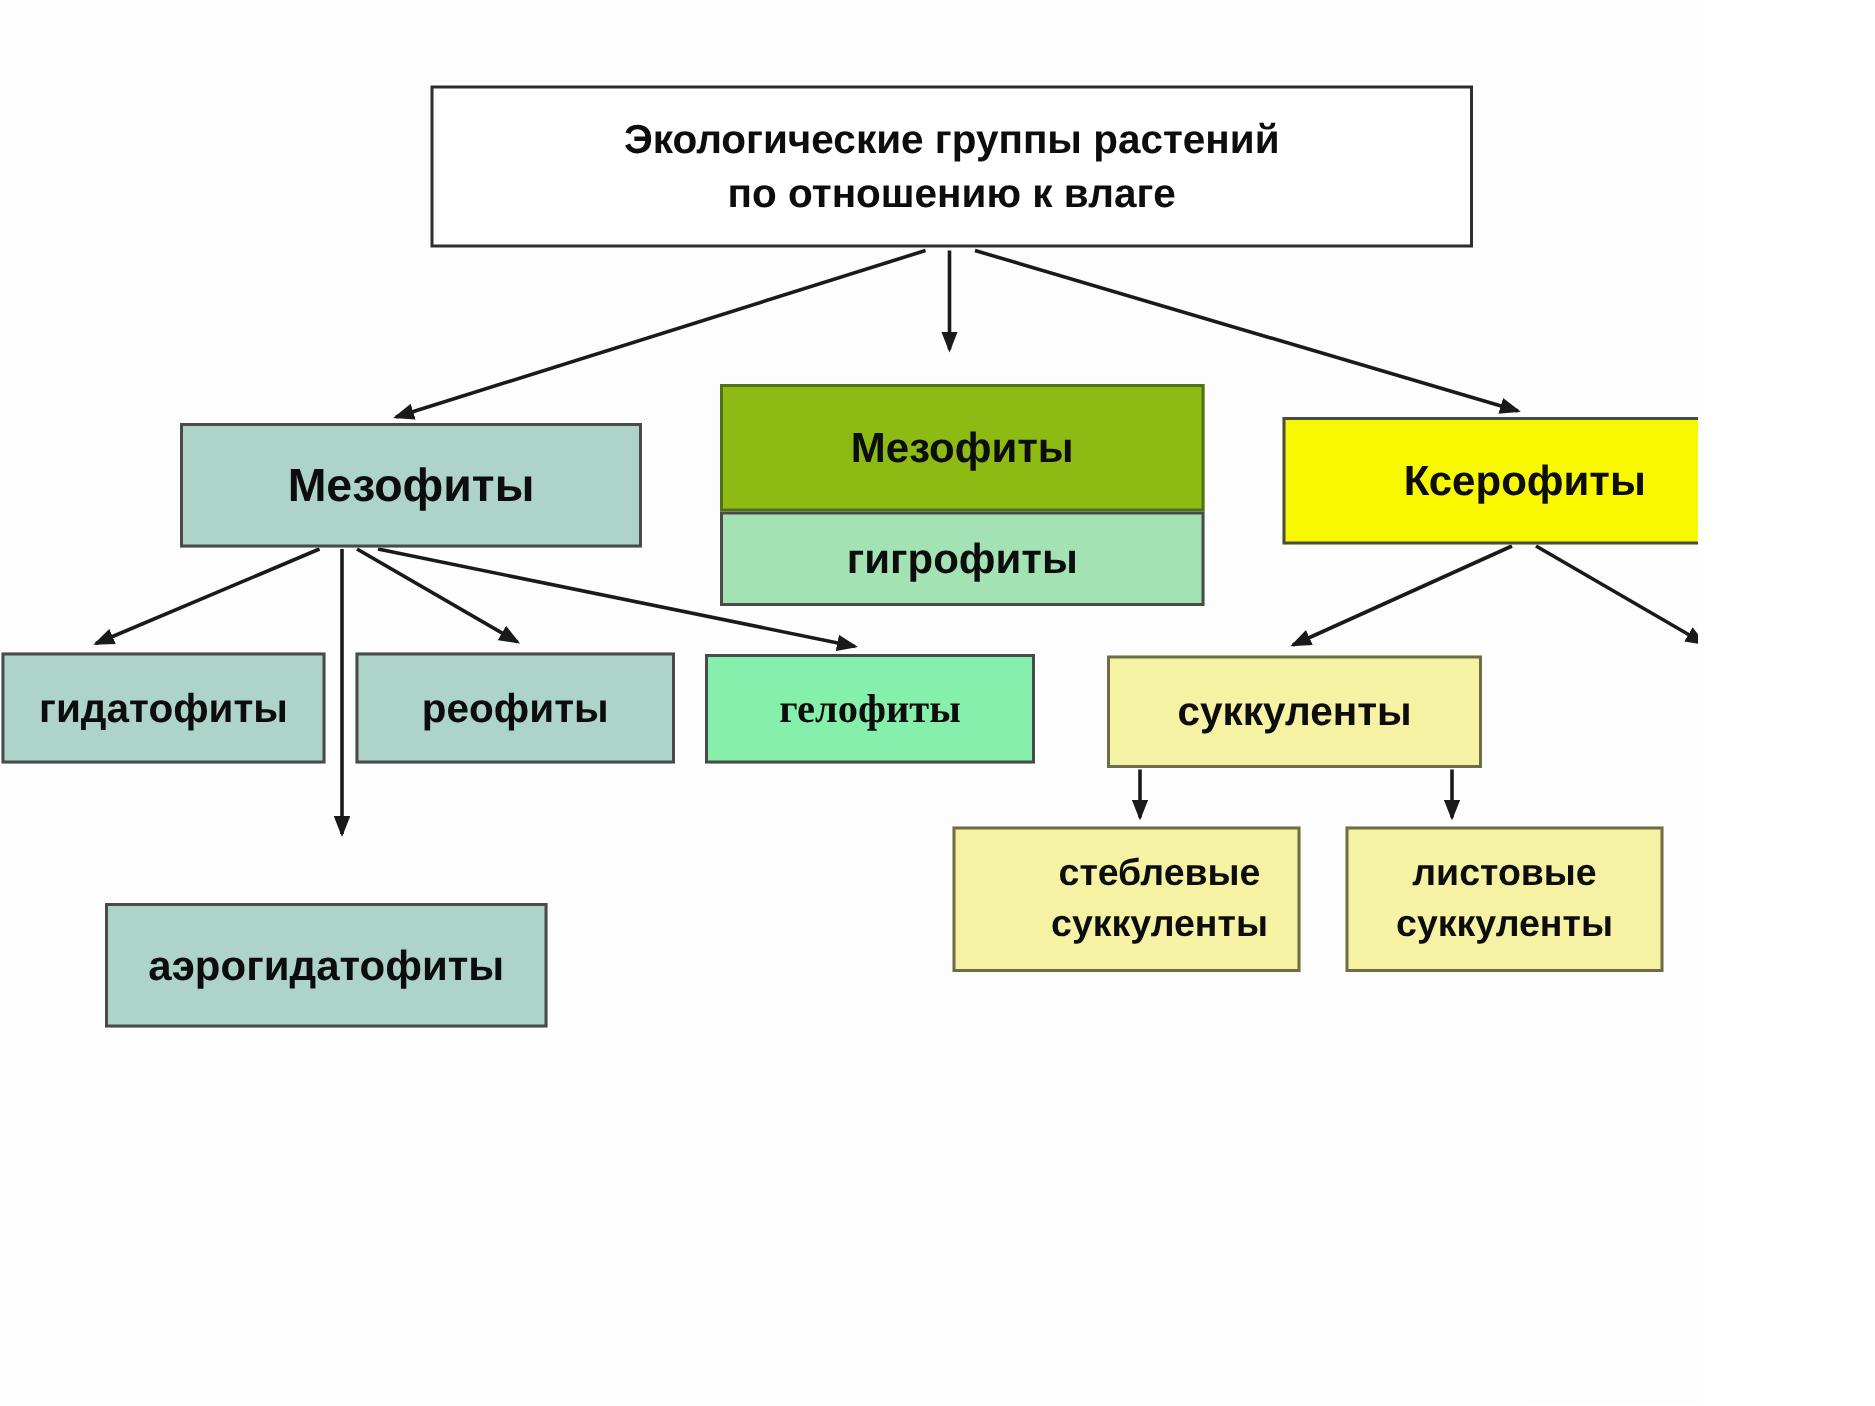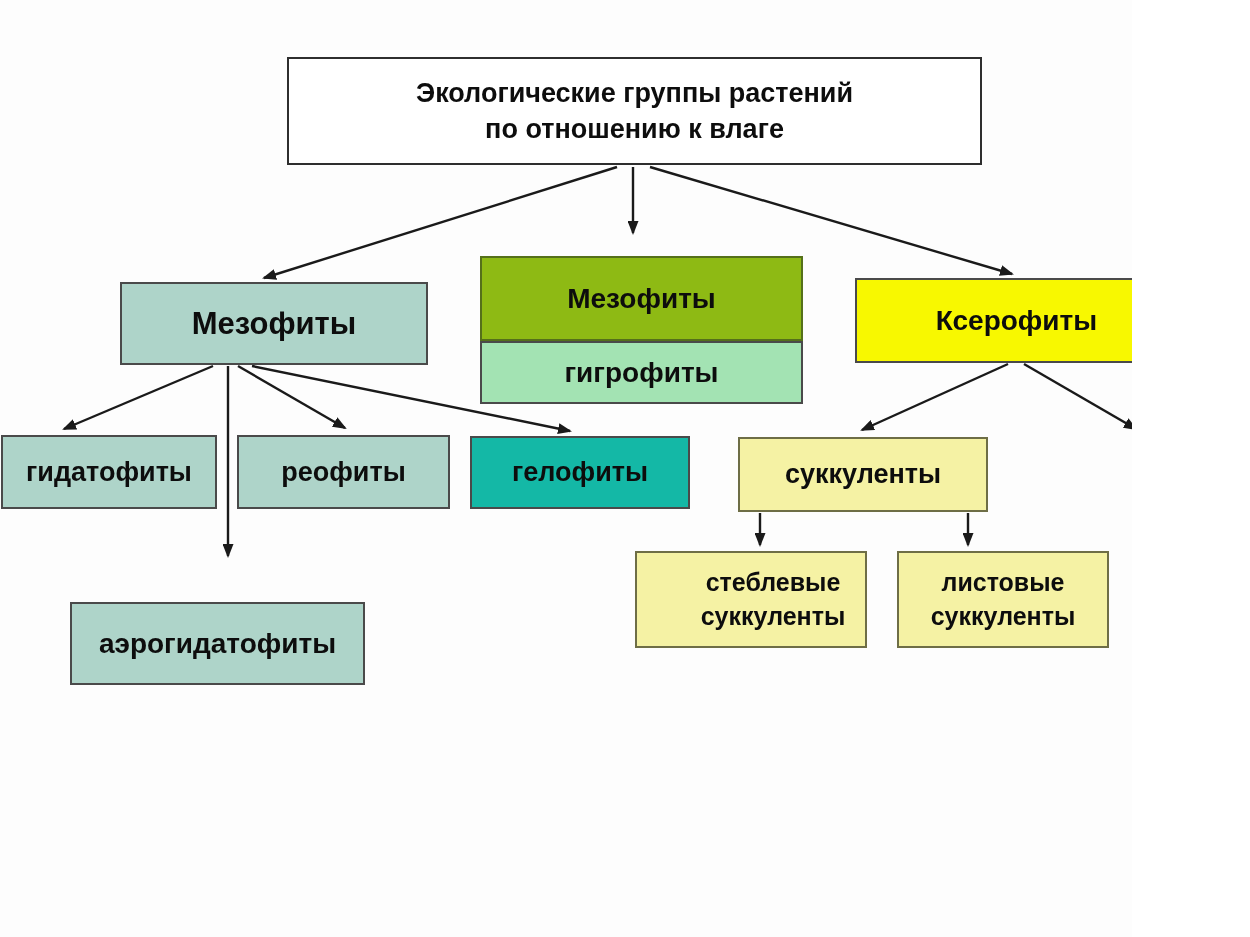--- a/index.html
+++ b/index.html
@@ -75,21 +75,21 @@
   <div class="node node-mesophytes" style="background-color: rgb(142, 186, 20);">Мезофиты</div>
 
   <div class="node node-hygrophytes" style="background-color: rgb(163, 227, 179);">гигрофиты</div>
 
   <div class="node node-xerophytes" style="background-color: rgb(248, 248, 0);">Ксерофиты</div>
 
   <div class="node node-hydatophytes" style="background-color: rgb(174, 212, 201);">гидатофиты</div>
 
   <div class="node node-rheophytes" style="background-color: rgb(174, 212, 201);">реофиты</div>
 
-  <div class="node node-helophytes" style="background-color: #14b8a6;">гелофиты</div>
+  <div class="node node-helophytes" style="background-color: #86efac; font-family: Liberation Serif, serif;">гелофиты</div>
 
   <div class="node node-succulents" style="background-color: rgb(245, 242, 164);">суккуленты</div>
 
 
   <div class="node node-aerohydatophytes" style="background-color: rgb(174, 212, 201);">аэрогидатофиты</div>
 
   <div class="node node-stem-succulents" style="background-color: rgb(245, 242, 164); padding-left: 44px;">стеблевые
 суккуленты</div>
 
   <div class="node node-leaf-succulents" style="background-color: rgb(245, 242, 164);">листовые

